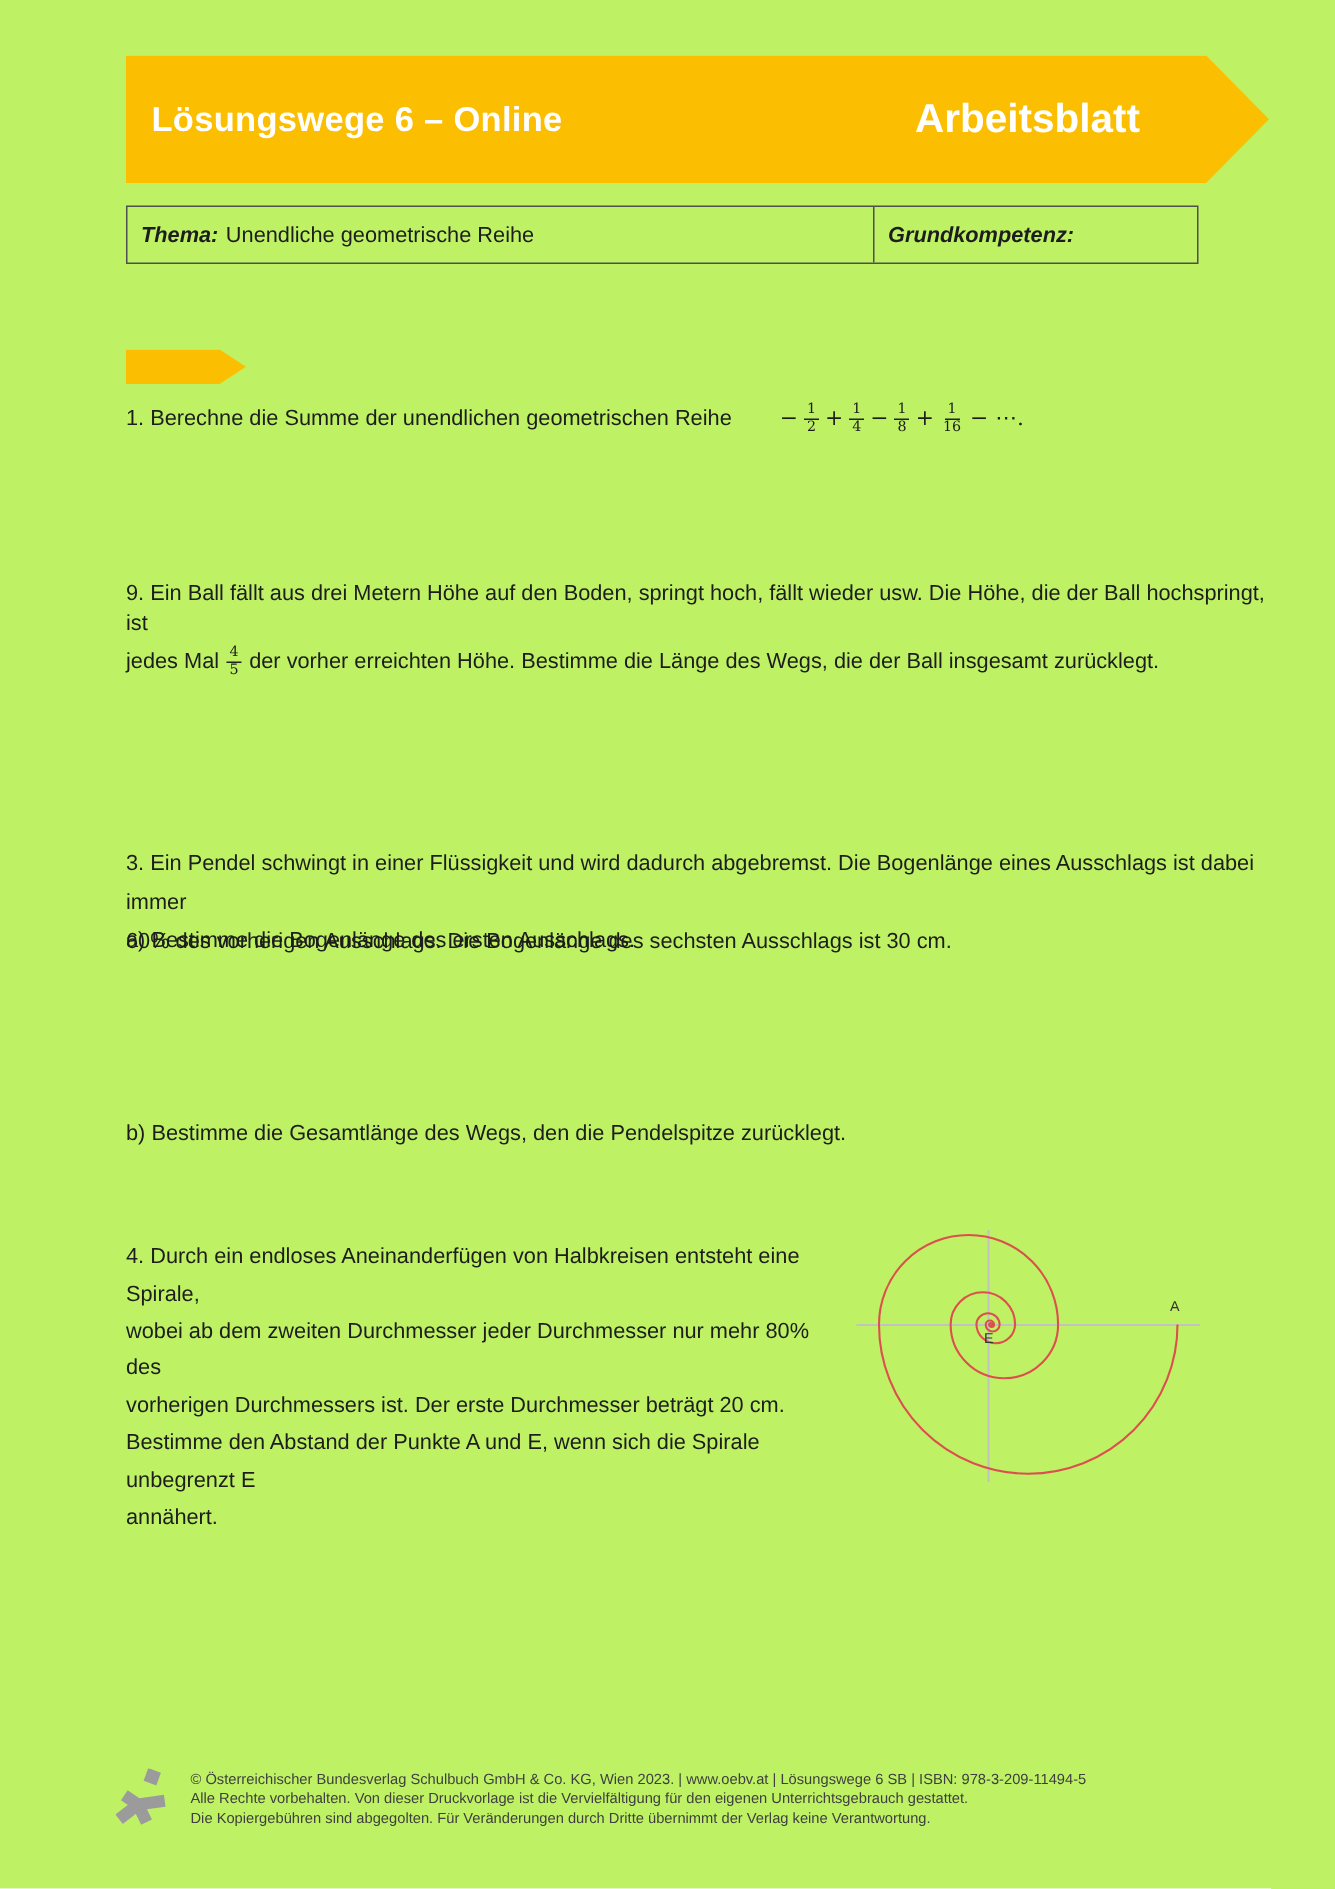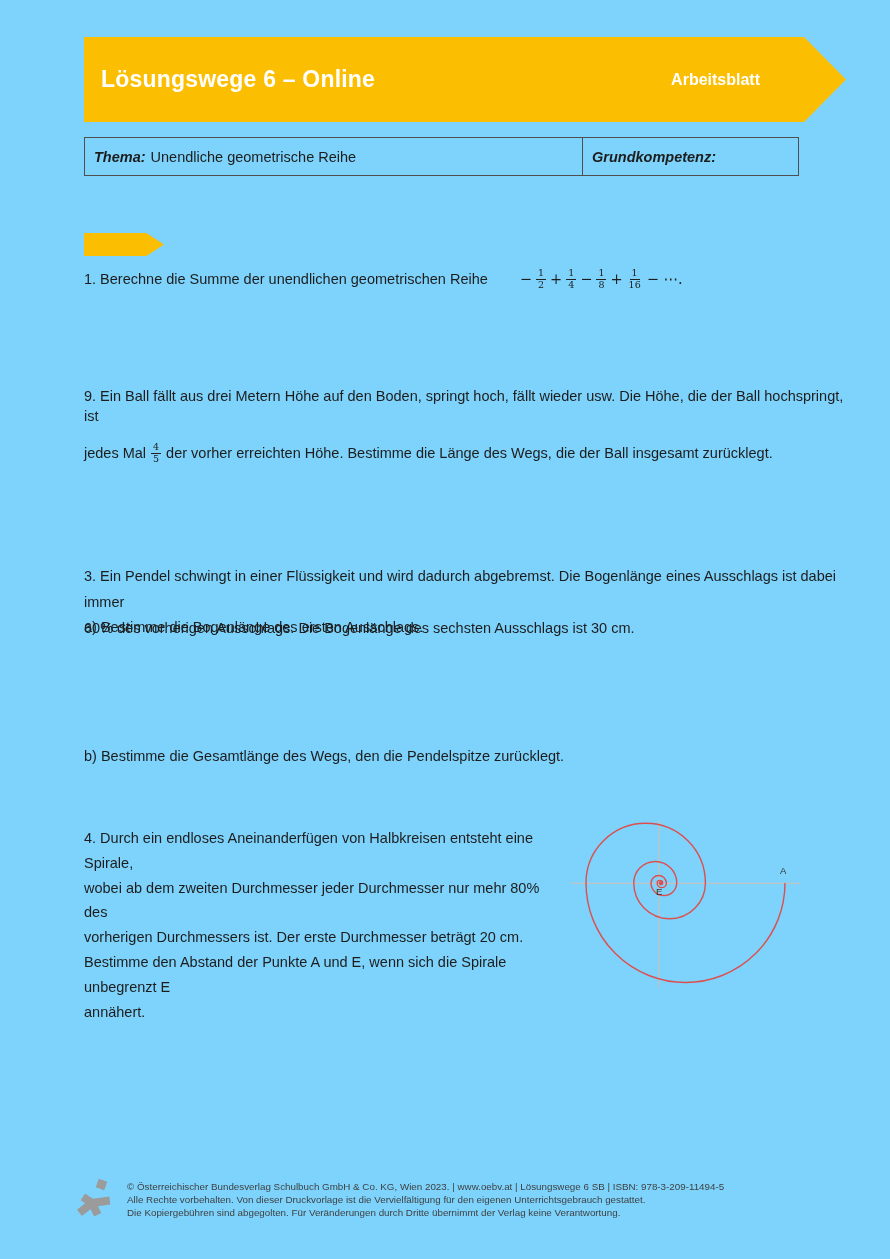--- a/index.html
+++ b/index.html
@@ -1,27 +1,27 @@
 <!DOCTYPE html>
 <html><head>
 <meta charset="utf-8">
 <style>
   html,body{margin:0;padding:0;background:#ffffff;}
   .page{
-    position:relative;width:890px;height:1259px;background:#7dd3fc;overflow:hidden;
+    position:relative;width:890px;height:1259px;background:#bef264;overflow:hidden;
     font-family:"Liberation Sans",sans-serif;color:#1d1d1d;
   }
   
   .banner{
     position:absolute;left:84px;top:37px;width:762px;height:85px;background:#FCBE00;
     clip-path:polygon(0 0,94.5% 0,100% 50%,94.5% 100%,0 100%);
     display:flex;align-items:center;justify-content:space-between;
   }
   .banner .t-left{color:#fff;font-weight:bold;font-size:23px;padding-left:17px;letter-spacing:.2px;}
-  .banner .t-right{color:#fff;font-weight:bold;font-size:16px;padding-right:86px;}
+  .banner .t-right{color:#fff;font-weight:bold;font-size:27px;padding-right:86px;}
   
   .info-table{position:absolute;left:84px;top:137px;width:713px;border:1px solid #4f4f4f;font-size:14.5px;}
   .it-row{display:flex;height:37px;}
   .it-row + .it-row{border-top:1px solid #4f4f4f;}
   .it-cell{display:flex;align-items:center;padding-left:9px;gap:5px;box-sizing:border-box;}
   .it-cell + .it-cell{border-left:1px solid #4f4f4f;}
   .it-cell b{font-weight:bold;font-style:italic;}
   .w-thema{width:497px;} .w-gk{flex:1;}
   .w-name{width:305px;} .w-schw{width:297px;} .w-klasse{flex:1;}
   
@@ -31,21 +31,21 @@
   }
   
   .prob{position:absolute;left:84px;font-size:14.5px;line-height:20px;color:#1d1d1d;}
   .p1{top:262px;display:flex;align-items:center;height:34px;white-space:nowrap;gap:22px;}
   .formula{display:inline-flex;align-items:center;font-family:"DejaVu Serif",serif;margin-left:6px;}
   .op{margin:0 4px;font-size:14.5px;}
   .frac{display:inline-flex;flex-direction:column;align-items:center;font-size:9.5px;line-height:1.15;}
   .frac .num{border-bottom:1px solid #222;padding:0 2px;}
   .frac .den{padding:0 2px;}
   .p2{top:386px;width:760px;}
-  .p2 .l2{display:flex;align-items:center;margin-top:16px;gap:5px;white-space:nowrap;}
+  .p2 .l2{display:flex;align-items:center;margin-top:4px;gap:5px;white-space:nowrap;}
   .p3{top:563px;width:760px;line-height:26px;}
   .p3a{top:617px;} .p3b{top:746px;}
   .p4{top:826px;width:478px;line-height:24.8px;}
   
   .fig{position:absolute;left:540px;top:800px;width:300px;height:200px;}
   .fig text{font-family:"Liberation Sans",sans-serif;font-size:9.5px;}
   
   .footer-text{position:absolute;left:127px;top:1181px;font-size:9.8px;line-height:12.8px;color:#3f3f3f;}
   .footer-logo{position:absolute;left:77px;top:1179px;width:38px;height:40px;}
 </style>

